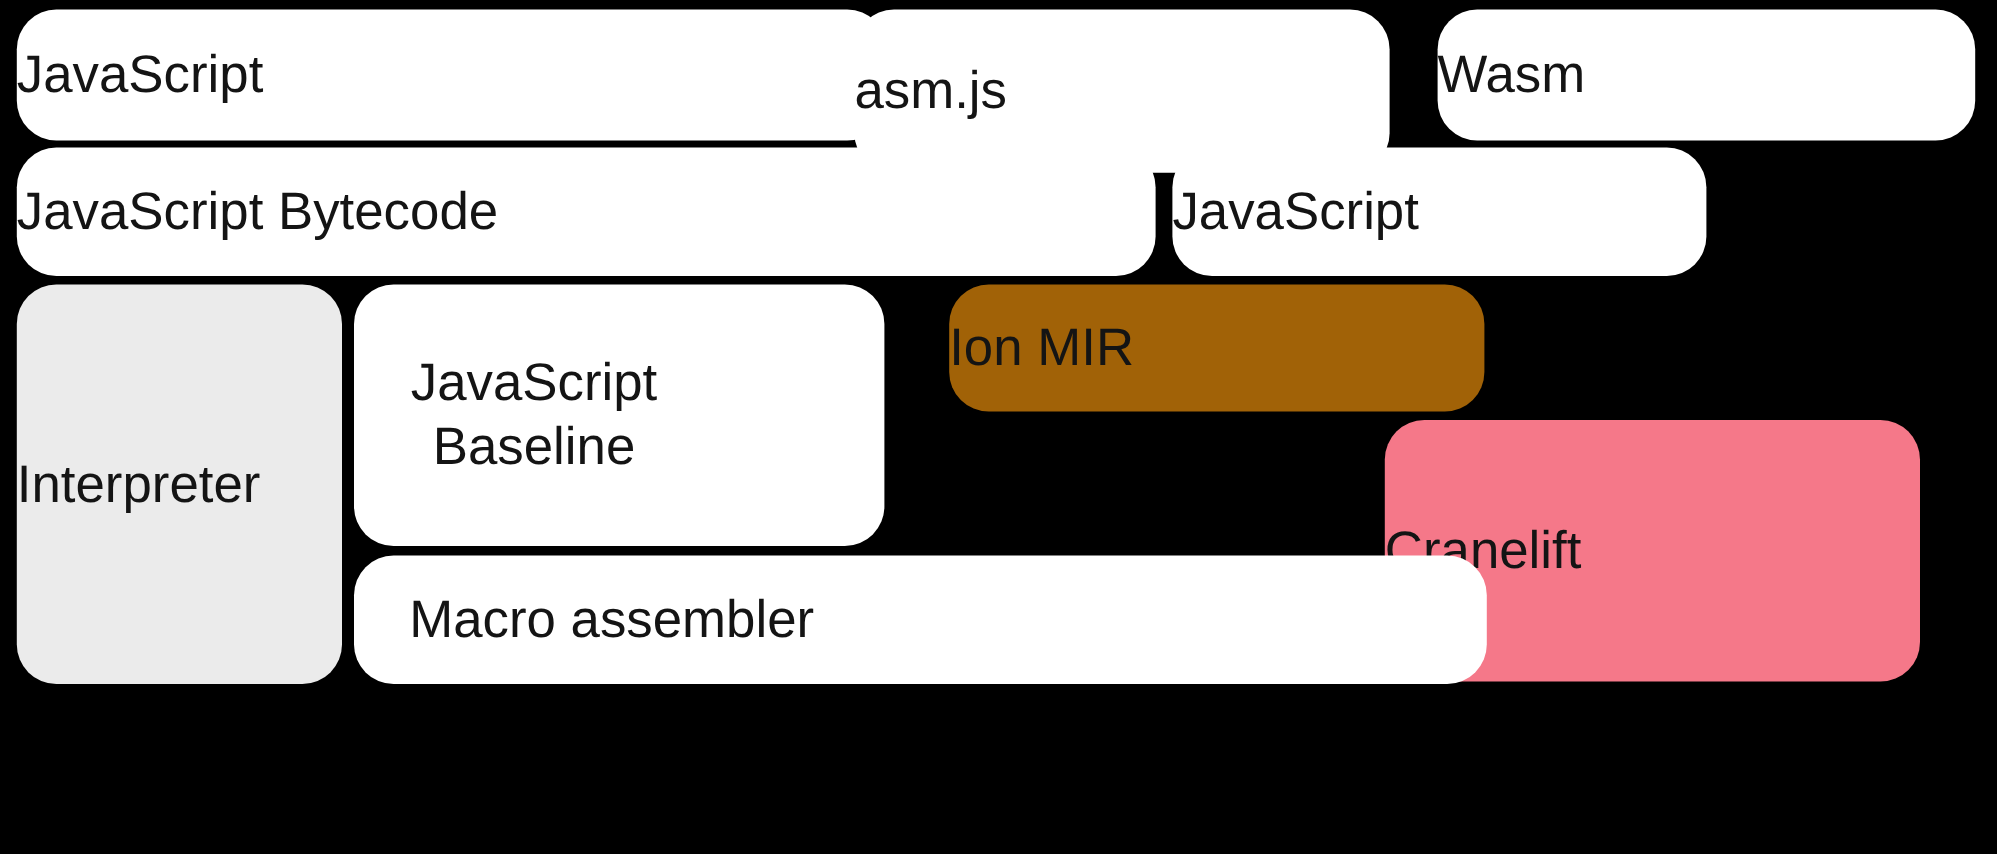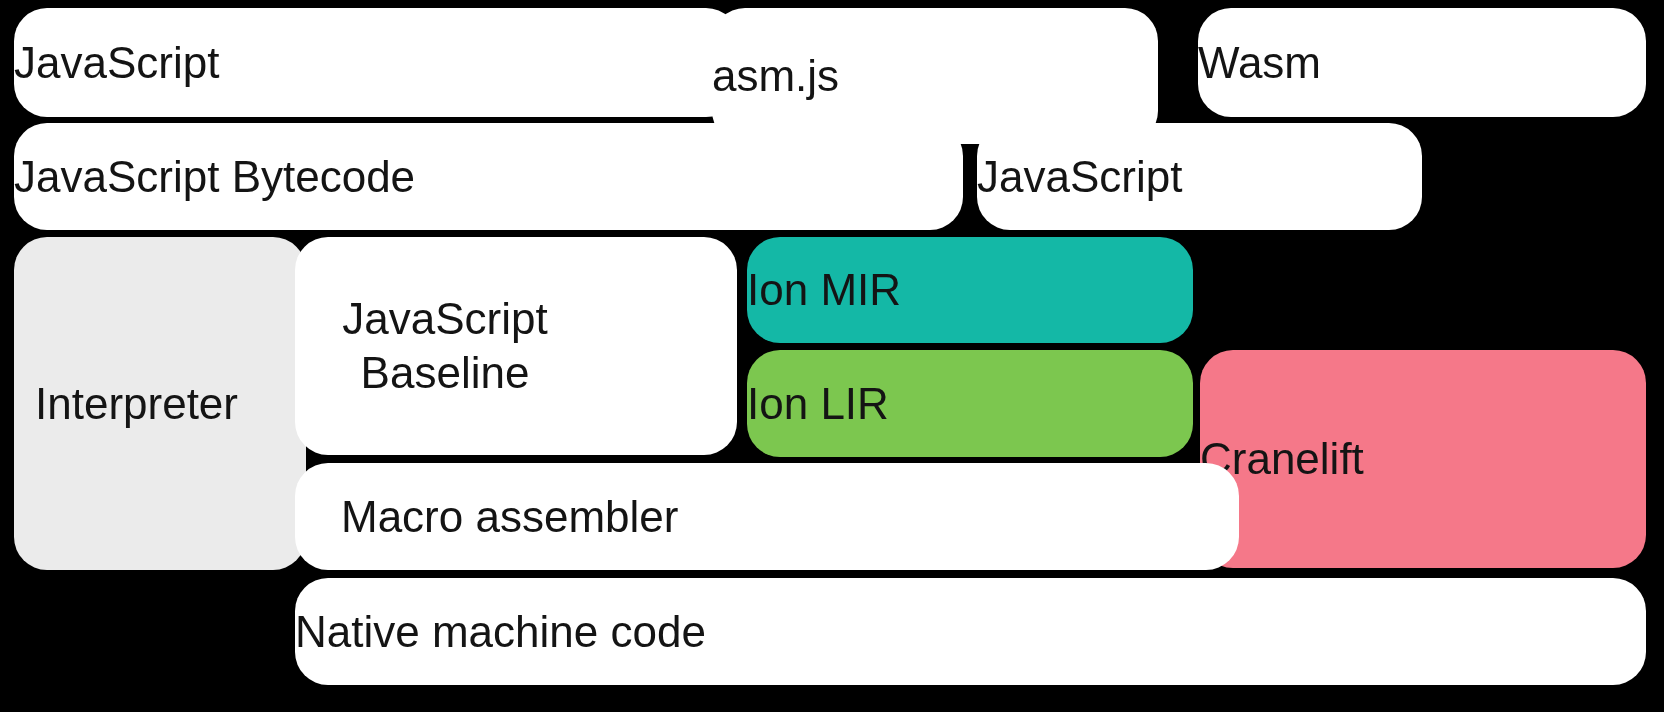--- a/index.html
+++ b/index.html
@@ -28,25 +28,25 @@
     letter-spacing: 0px;
   }
   
   .b-javascript        { left: 14px;   top: 8px;   width: 725px;  height: 109px; }
   .b-asmjs             { left: 712px;  top: 8px;   width: 446px;  height: 136px; }
   .b-wasm              { left: 1198px; top: 8px;   width: 448px;  height: 109px; }
   
   .b-bytecode          { left: 14px;   top: 123px; width: 949px;  height: 107px; }
   .b-baldrmonkey       { left: 977px;  top: 123px; width: 445px;  height: 107px; }
   
-  .b-interpreter       { left: 14px;   top: 237px; width: 271px;  height: 333px; padding-left: 21px; }
+  .b-interpreter       { left: 14px;   top: 237px; width: 271px;  height: 333px; }
   .b-baseline          { left: 295px;  top: 237px; width: 442px;  height: 218px; }
   .b-ion-mir           { left: 747px;  top: 237px; width: 446px;  height: 106px; }
   .b-ion-lir           { left: 747px;  top: 350px; width: 446px;  height: 107px; }
-  .b-cranelift         { left: 1200px; top: 350px; width: 446px;  height: 218px; }
+  .b-cranelift         { left: 1154px; top: 350px; width: 446px;  height: 218px; }
   .b-macro-assembler   { left: 295px;  top: 463px; width: 898px;  height: 107px; padding-left: 46px; }
   .b-native            { left: 295px;  top: 578px; width: 1351px; height: 107px; }
 
   .b-baseline .label { max-width: 300px; } 
 </style>
 </head>
 <body>
 
 <div class="canvas">
 
@@ -71,33 +71,27 @@
   </div>
 
   <div class="box b-interpreter" style="background: rgb(235, 235, 235);">
     <span class="label">Interpreter</span>
   </div>
 
   <div class="box b-baseline" style="background: rgb(255, 255, 255);">
     <span class="label">JavaScript Baseline</span>
   </div>
 
-  <div class="box b-ion-mir" style="background: #14b8a6;">
+  <div class="box b-ion-mir" style="background: #a16207; margin-left: 44px;">
     <span class="label">Ion MIR</span>
   </div>
 
-  <div class="box b-ion-lir" style="background: rgb(124, 199, 79);">
-    <span class="label">Ion LIR</span>
-  </div>
 
   <div class="box b-cranelift" style="background: rgb(245, 120, 137);">
     <span class="label">Cranelift</span>
   </div>
 
   <div class="box b-macro-assembler" style="background: rgb(255, 255, 255);">
     <span class="label">Macro assembler</span>
   </div>
 
-  <div class="box b-native" style="background: rgb(255, 255, 255);">
-    <span class="label">Native machine code</span>
-  </div>
 
 </div>
 
 </body></html>

